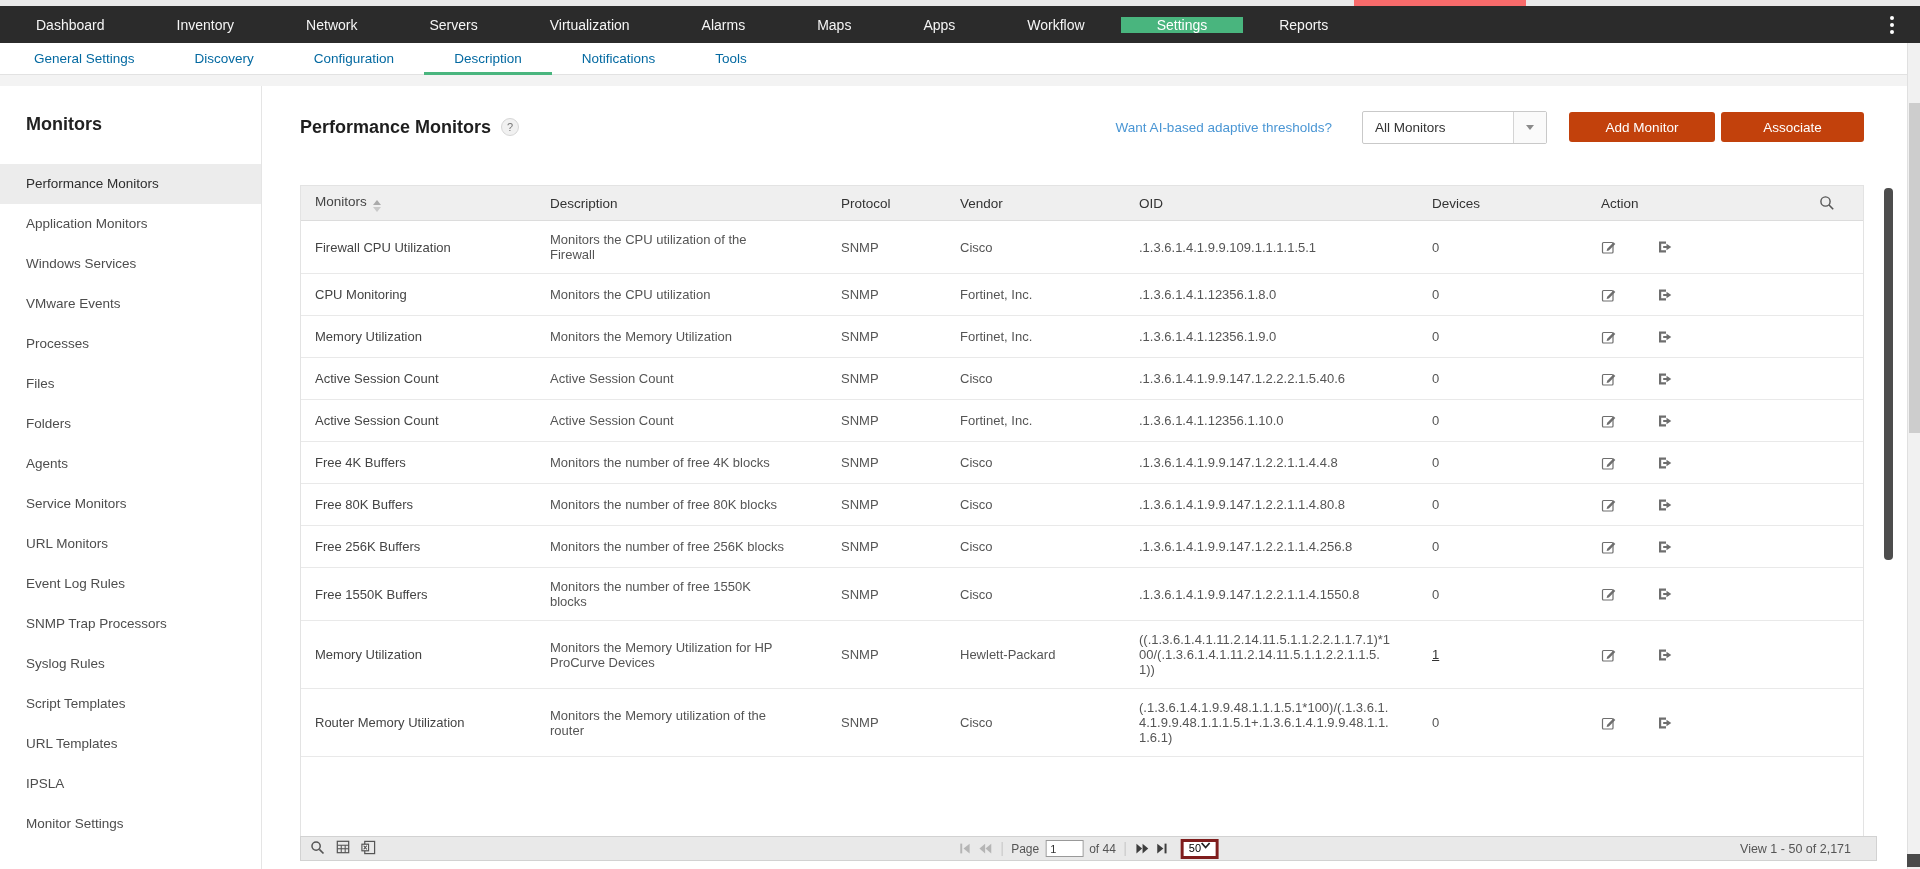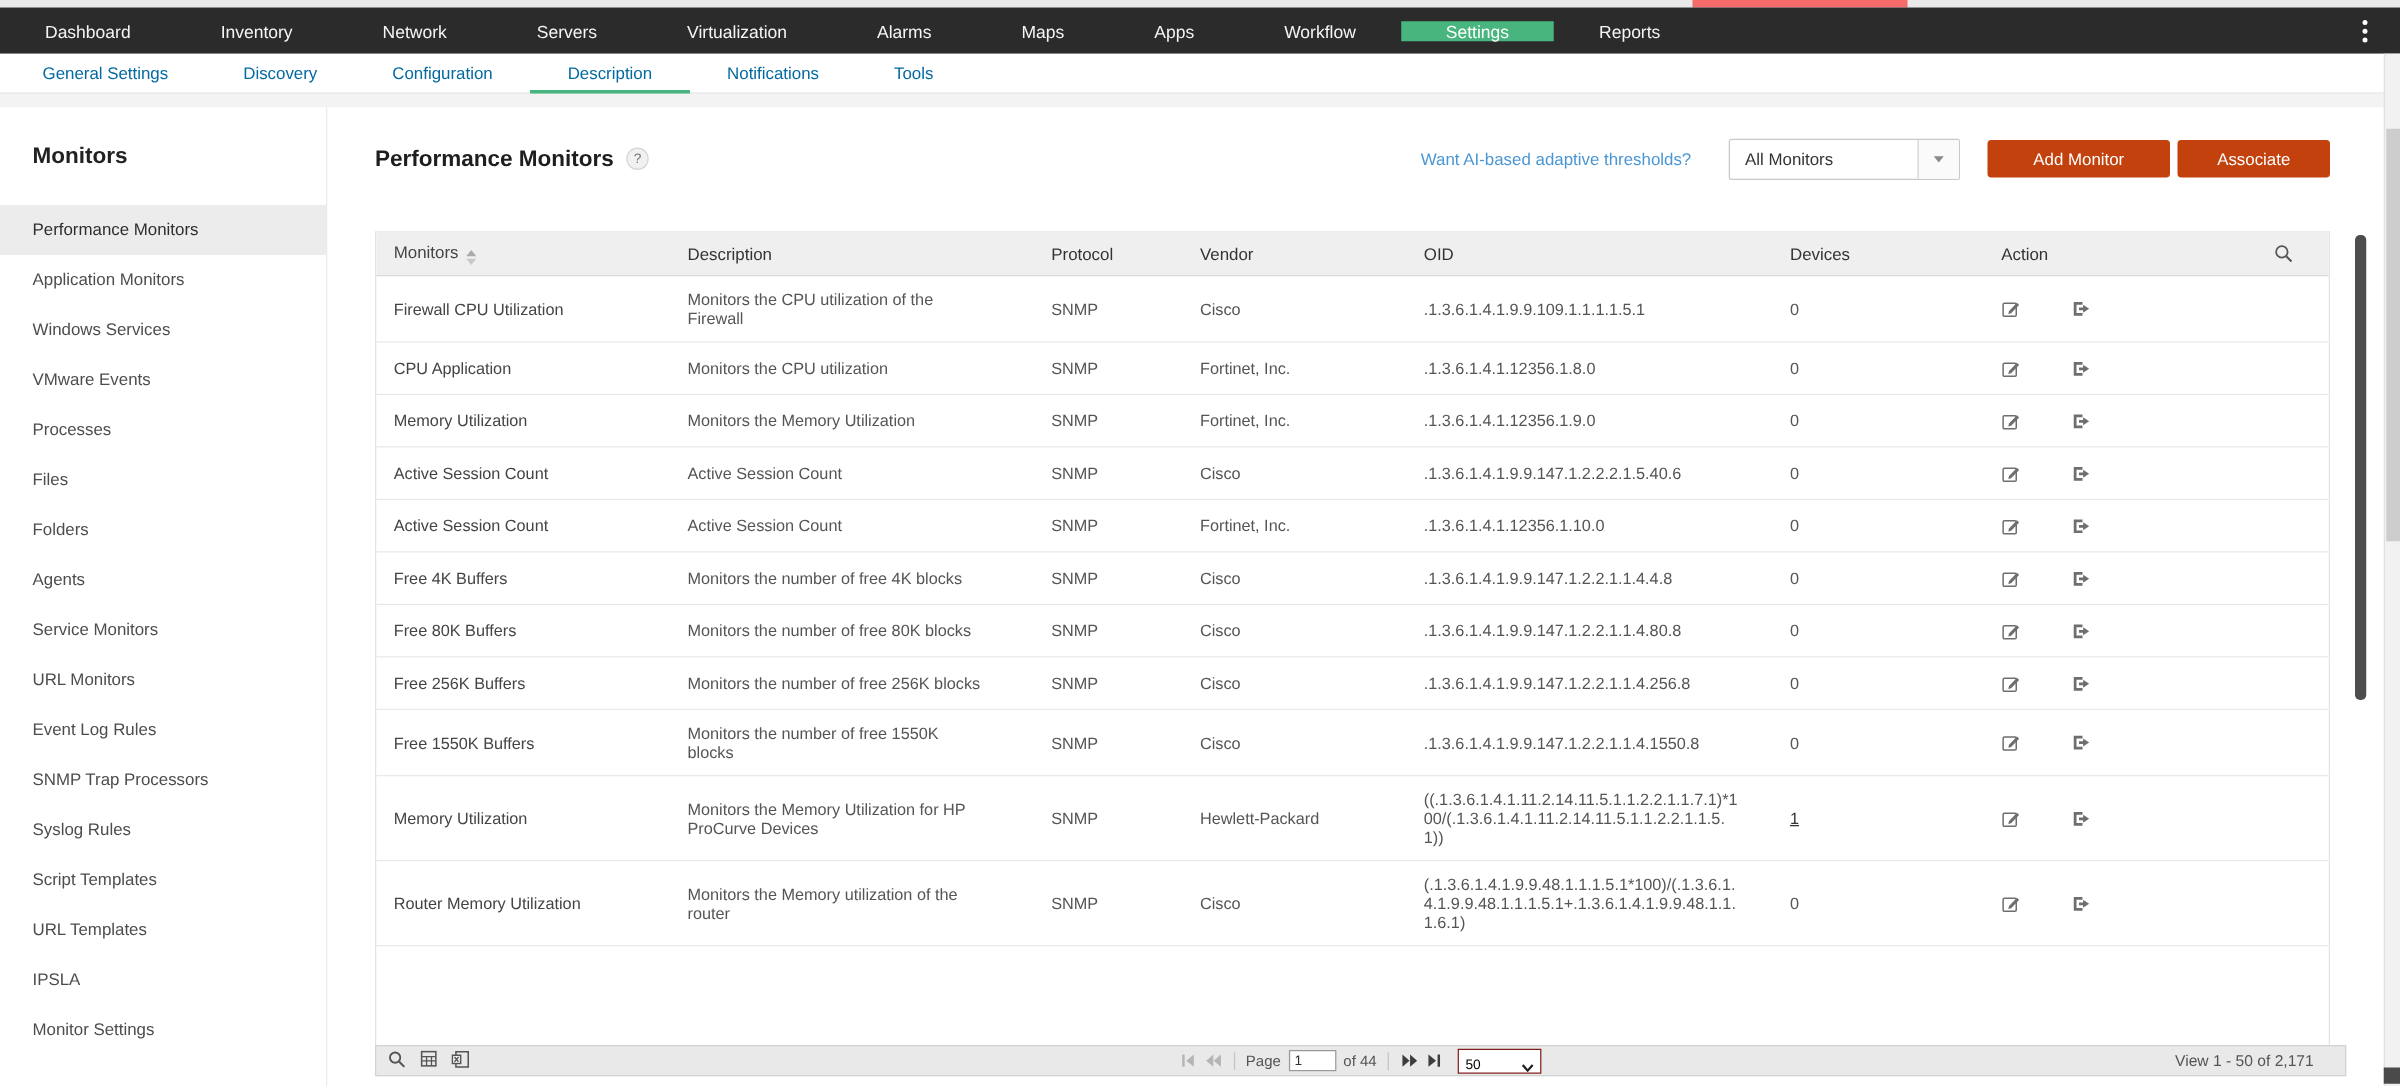--- a/index.html
+++ b/index.html
@@ -43,21 +43,21 @@
   .ai-link { margin-left:auto; font-size:13.5px; color:#4a96d4; white-space:nowrap; }
   .filter-select { margin-left:30px; width:185px; height:33px; border:1px solid #c9c9c9; border-radius:2px;
                    background:#fff; display:flex; align-items:center;gap:32px; }
   .filter-label { padding-left:12px; font-size:13.5px; color:#333; flex:1; }
   .filter-arrow { width:33px; height:100%; border-left:1px solid #d4d4d4; background:#fafafa;
                   display:flex; align-items:center; justify-content:center; }
   .filter-arrow i { width:0; height:0; border-left:4px solid transparent; border-right:4px solid transparent; border-top:5px solid #8a8a8a; }
   .btn { height:30px; border:none; border-radius:3px; background:#c2410c; color:#fff; font-size:13.5px;
          font-family:inherit; margin-left:6px; }
   .btn.add { width:146px; margin-left:22px; }
-  .btn.assoc { width:122px; }
+  .btn.assoc { width:143px; }
 
   
   .table-wrap { position:absolute; top:99px; left:38px; right:43px; height:653px; overflow:hidden;
                 border:1px solid #e3e3e3; }
   .thead { display:flex; align-items:center; height:35px; background:#efefef; border-bottom:1px solid #dcdcdc;
            font-size:13.5px; color:#333; position:relative; }
   .cell { padding-left:14px; }
   .c-monitor { width:235px; color:#444; }
   .c-desc { width:291px; padding-right:36px; }
   .c-proto { width:119px; }
@@ -77,22 +77,22 @@
 
   
   .footer { position:absolute; left:300px; width:1577px; top:836px; height:25px; background:#e9e9e9;
             border:1px solid #d2d2d2; display:flex; align-items:center; font-size:12px; color:#555; }
   .f-icons { display:flex; align-items:center; gap:11px; padding-left:9px; }
   .pager { position:absolute; left:50%; transform:translateX(-50%); display:flex; align-items:center; gap:6px; }
   .pg-btn { display:inline-flex; align-items:center; }
   .pg-sep { width:1px; height:14px; background:#c4c4c4; margin:0 3px; }
   .page-input { width:38px; height:17px; border:1px solid #999; background:#fff; font-size:11px; padding-left:4px;
                 font-family:inherit; color:#333; }
-  .size-select { position:relative; width:67px; height:20px; background:#fff; border:1px solid #7f1d1d; margin-left:6px;
-                 display:flex; align-items:flex-end; }
+  .size-select { position:relative; width:38px; height:20px; background:#fff; border:3px solid #7f1d1d; margin-left:6px;
+                 display:flex; align-items:flex-start; }
   .size-select select { appearance:none; -webkit-appearance:none; border:none; background:transparent; width:100%;
                         font-size:11px; padding-left:5px; font-family:inherit; }
   .size-chev { position:absolute; right:5px; pointer-events:none; display:flex; }
   .view-text { margin-left:auto; padding-right:25px; font-size:12.5px; color:#555; white-space:nowrap; }
 
   
   .page-scroll { position:absolute; top:43px; right:0; bottom:0; width:13px; background:#f1f1f1; border-left:1px solid #e0e0e0; }
   .page-scroll-thumb { position:absolute; top:60px; left:1px; width:11px; height:330px; background:#cdcdcd; }
   .table-scroll-thumb { position:absolute; left:1884px; top:188px; width:9px; height:372px; background:#4d4d4d; border-radius:4px; }
   .corner-dark { position:absolute; right:0; bottom:2px; width:13px; height:13px; background:#4a4a4a; }
@@ -243,21 +243,21 @@
           </span>
           <span class="act-ic" data-interactable="true">
             <svg width="16" height="16" viewBox="0 0 16 16">
               <path d="M2 2.5 h7 v2.2 H4.2 v6.6 H9 v2.2 H2 Z" fill="#6e6e6e"></path>
               <path d="M9.5 4.8 L14.3 8 L9.5 11.2 V9.1 H6.2 V6.9 H9.5 Z" fill="#6e6e6e"></path>
             </svg>
           </span>
         </div>
       </div>
       <div class="trow" data-interactable="false">
-        <div class="cell c-monitor" data-interactable="false">CPU Application</div>
+        <div class="cell c-monitor" data-interactable="false">CPU Monitoring</div>
         <div class="cell c-desc" data-interactable="false">Monitors the CPU utilization</div>
         <div class="cell c-proto" data-interactable="false">SNMP</div>
         <div class="cell c-vendor" data-interactable="false">Fortinet, Inc.</div>
         <div class="cell c-oid" data-interactable="false">.1.3.6.1.4.1.12356.1.8.0</div>
         <div class="cell c-dev"><span class="dev-val" data-interactable="true">0</span></div>
         <div class="cell c-action" data-interactable="false">
           <span class="act-ic" data-interactable="true">
             <svg width="16" height="16" viewBox="0 0 16 16">
               <rect x="1.5" y="3.5" width="10.5" height="10.5" rx="1" fill="none" stroke="#6e6e6e" stroke-width="1.2"></rect>
               <path d="M6.2 9.8 L12.6 3.2 L14.3 4.9 L7.9 11.5 L5.6 12.1 Z" fill="#6e6e6e"></path>

